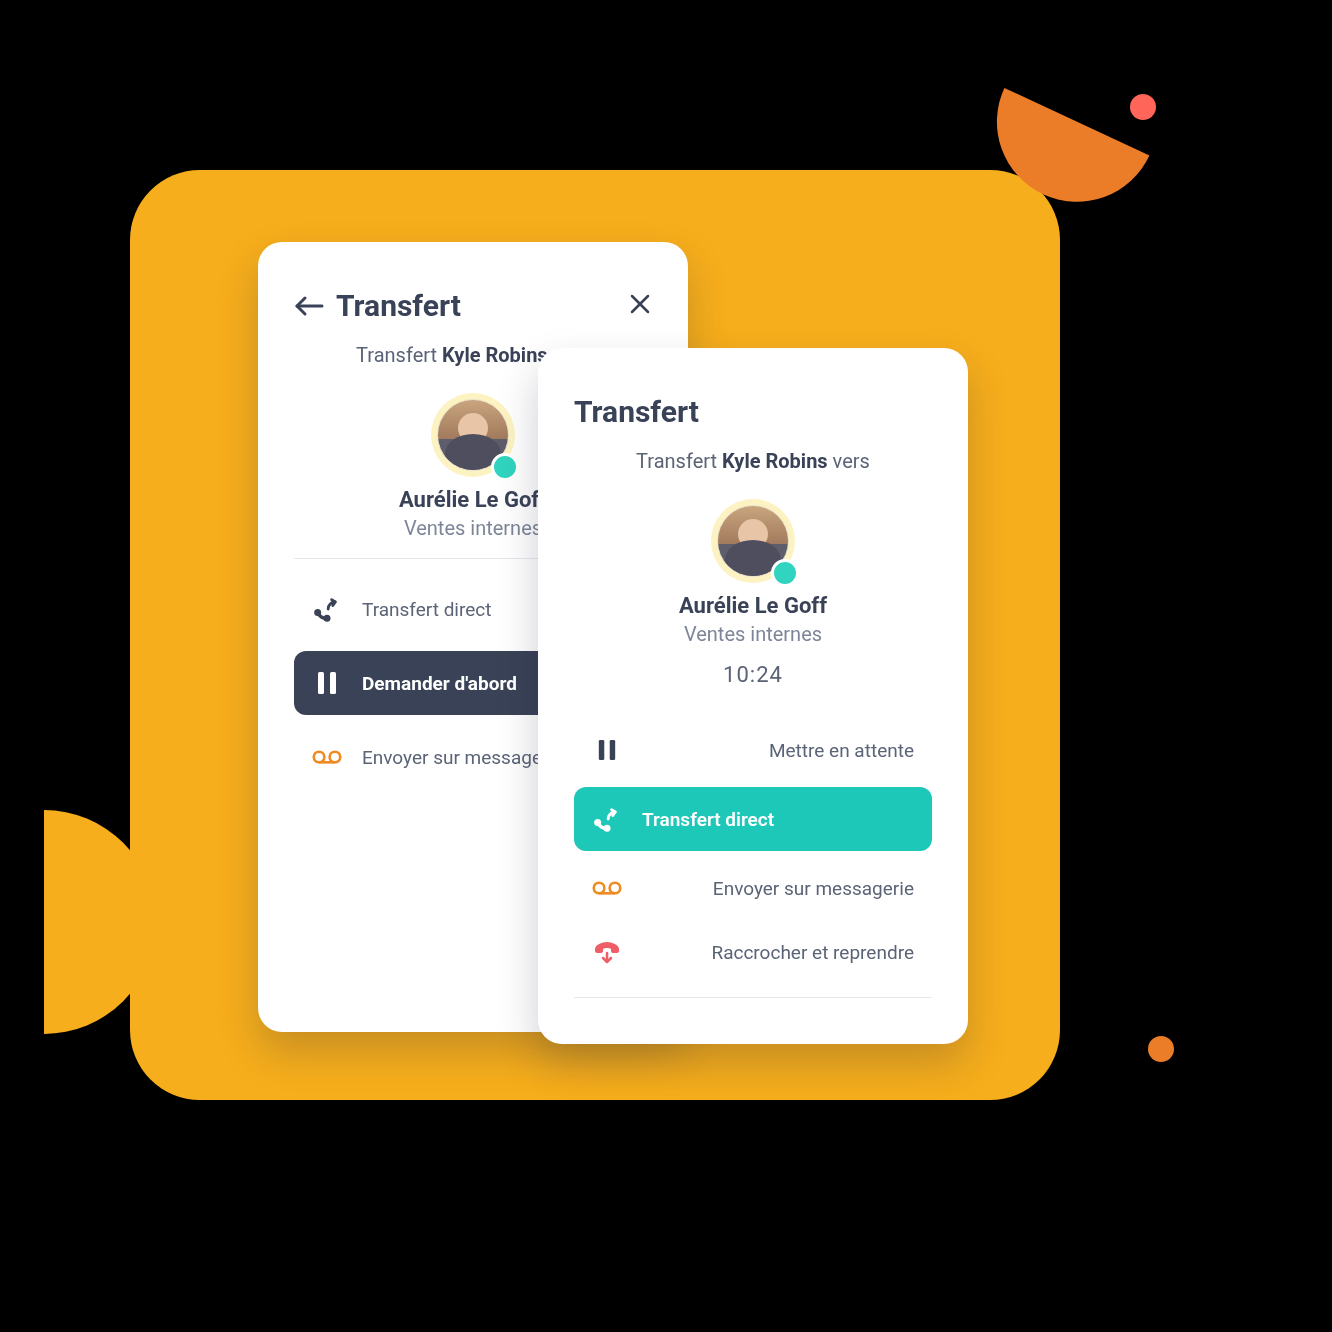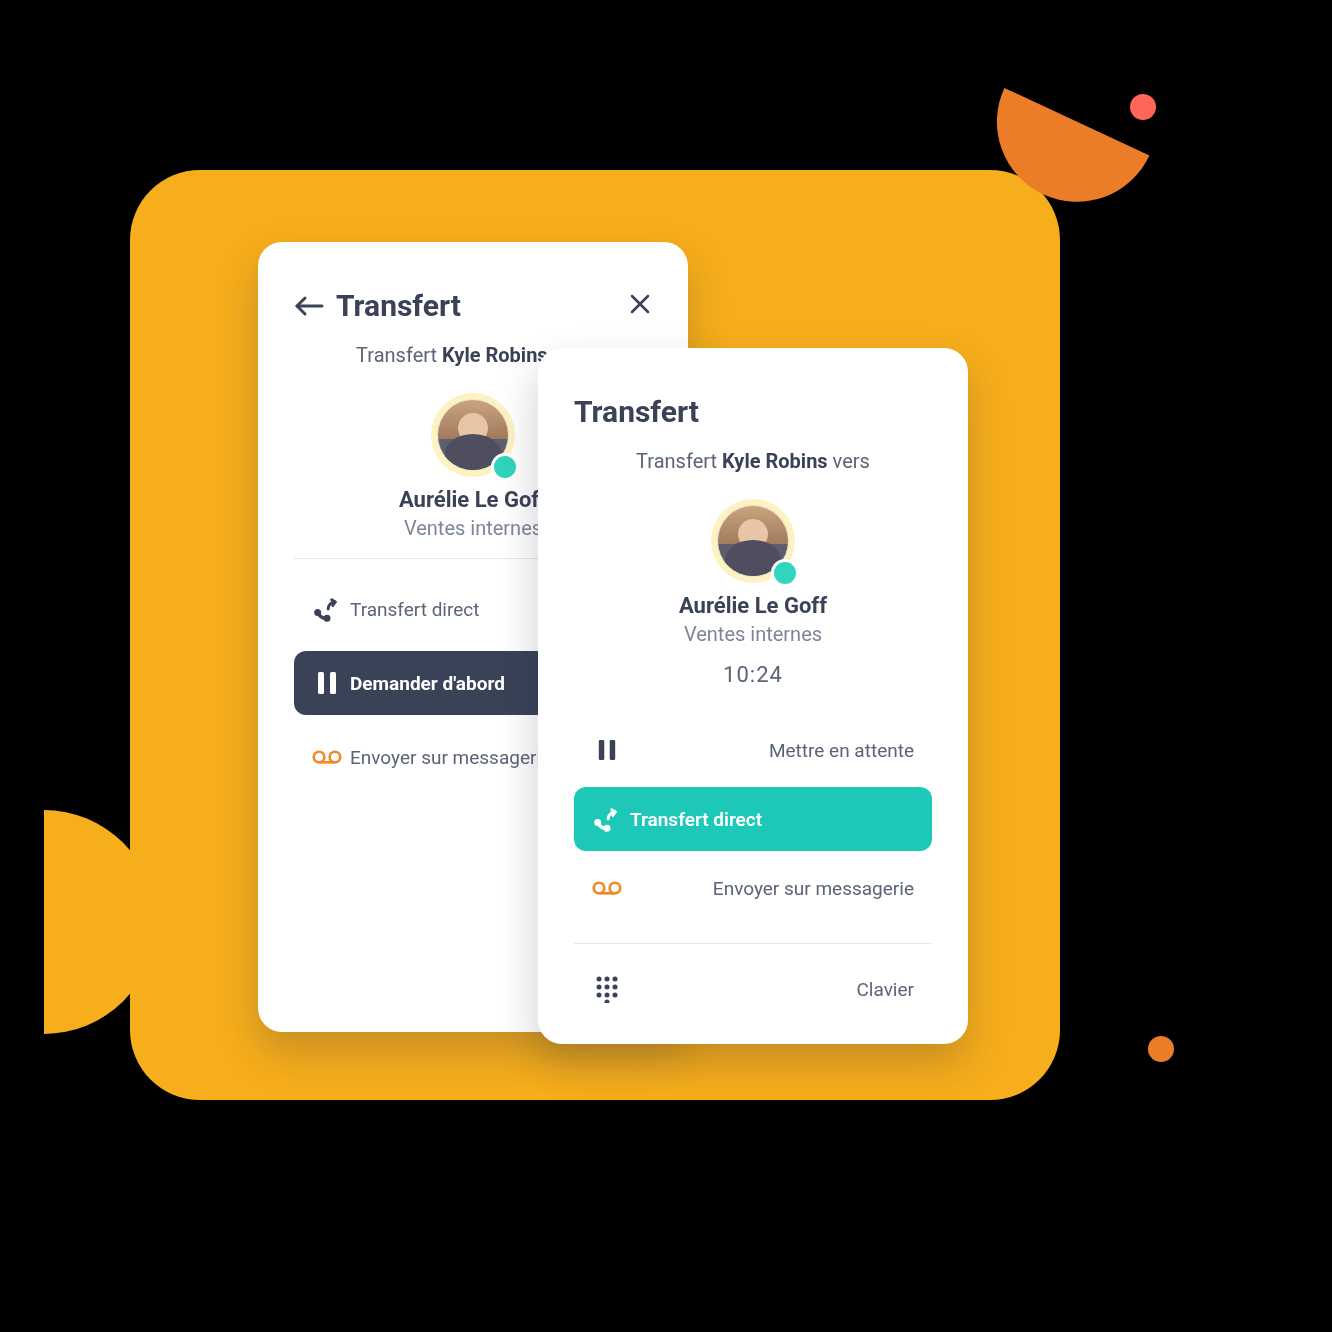--- a/index.html
+++ b/index.html
@@ -100,21 +100,21 @@
   .avatar .portrait::before{content:"";position:absolute;left:50%;top:18%;transform:translateX(-50%);width:30px;height:30px;border-radius:50%;background:#e7c5a6;}
   .avatar .portrait::after{content:"";position:absolute;left:50%;top:48%;transform:translateX(-50%);width:56px;height:40px;border-radius:50% 50% 0 0;background:#4e4e5e;}
   .avatar .presence{position:absolute;right:-4px;bottom:-4px;width:28px;height:28px;border-radius:50%;background:var(--teal-dot);border:3px solid #fff;}
 
   .name{font-size:22px;font-weight:700;color:var(--ink);}
   .role{font-size:20px;color:var(--muted);margin-top:4px;}
   .timer{font-size:22px;color:var(--ink-soft);margin-top:16px;letter-spacing:1px;margin-bottom:20px;}
 
   .hr{height:1px;background:var(--line);margin:18px 0;}
 
-  .opt{display:flex;align-items:center;gap:8px;height:64px;padding:0 18px;border-radius:12px;font-size:19px;color:var(--ink-soft);cursor:pointer;}
+  .opt{display:flex;align-items:center;gap:20px;height:64px;padding:0 18px;border-radius:12px;font-size:19px;color:var(--ink-soft);cursor:pointer;}
   .opt.tight{height:54px;justify-content:space-between;}
   .opt .ic{width:30px;display:flex;justify-content:center;align-items:center;flex:0 0 30px;}
   .opt.selected-dark{background:var(--ink);color:#fff;font-weight:700;}
   .opt.selected-teal{background:var(--teal);color:#fff;font-weight:600;}
   .opt.selected-dark .ic,.opt.selected-teal .ic{color:#fff;}
   .opt svg{display:block;}
 
   .sp{height:10px;}
 </style>
 </head>
@@ -255,33 +255,26 @@
           <circle cx="8" cy="10" r="6"></circle>
           <circle cx="26" cy="10" r="6"></circle>
           <line x1="8" y1="16" x2="26" y2="16"></line>
         </svg>
     </span>
     <span>Envoyer sur messagerie</span>
   </div>
 
   <div class="sp"></div>
 
+  <div class="opt tight">
+    <span class="ic" style="color:var(--red);">
+      <svg width="30" height="26" viewBox="0 0 30 26" fill="none">
+          <path d="M3 10 C3 6 10 3 15 3 C20 3 27 6 27 10 L27 12 C27 13 26 14 25 14 L21 14 C20 14 19 13 19 12 L19 10 C18 9.4 16.5 9 15 9 C13.5 9 12 9.4 11 10 L11 12 C11 13 10 14 9 14 L5 14 C4 14 3 13 3 12 Z" fill="currentColor"></path>
+          <line x1="15" y1="14" x2="15" y2="22" stroke="currentColor" stroke-width="2.5" stroke-linecap="round"></line>
+          <polyline points="11 19 15 23 19 19" fill="none" stroke="currentColor" stroke-width="2.5" stroke-linecap="round" stroke-linejoin="round"></polyline>
+        </svg>
+    </span>
+    <span>Raccrocher et reprendre</span>
+  </div>
 
   <div class="hr"></div>
 
-  <div class="opt tight">
-    <span class="ic" style="color:var(--ink);">
-      <svg width="24" height="28" viewBox="0 0 24 28" fill="currentColor">
-          <circle cx="4" cy="4" r="2.5"></circle>
-          <circle cx="12" cy="4" r="2.5"></circle>
-          <circle cx="20" cy="4" r="2.5"></circle>
-          <circle cx="4" cy="12" r="2.5"></circle>
-          <circle cx="12" cy="12" r="2.5"></circle>
-          <circle cx="20" cy="12" r="2.5"></circle>
-          <circle cx="4" cy="20" r="2.5"></circle>
-          <circle cx="12" cy="20" r="2.5"></circle>
-          <circle cx="20" cy="20" r="2.5"></circle>
-          <circle cx="12" cy="27" r="2.5"></circle>
-        </svg>
-    </span>
-    <span>Clavier</span>
-  </div>
 </div>
 
 </body></html>

